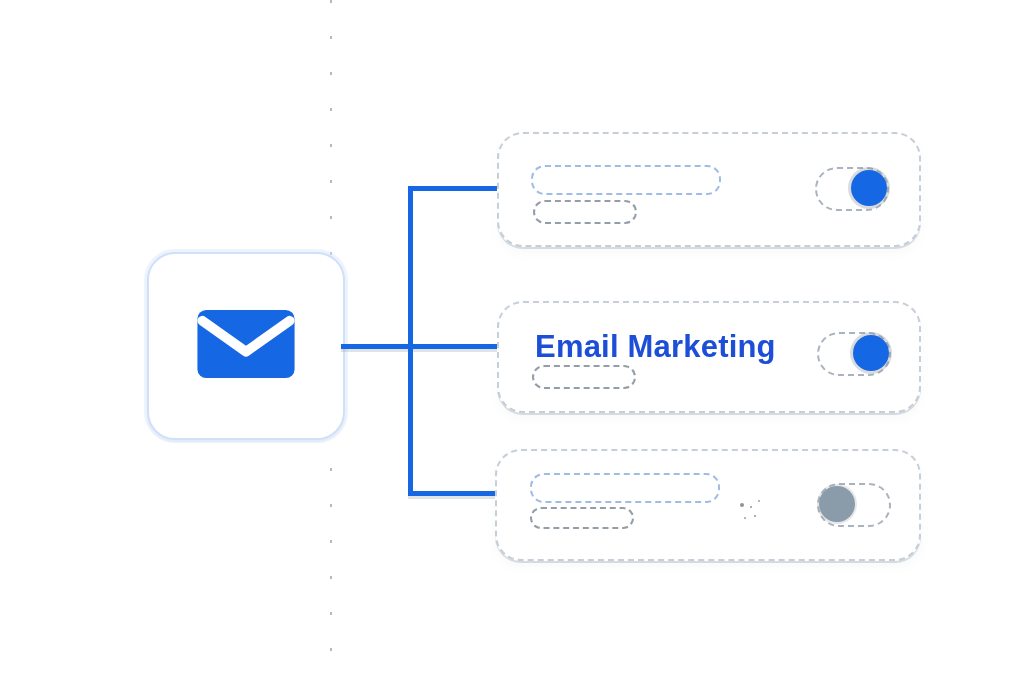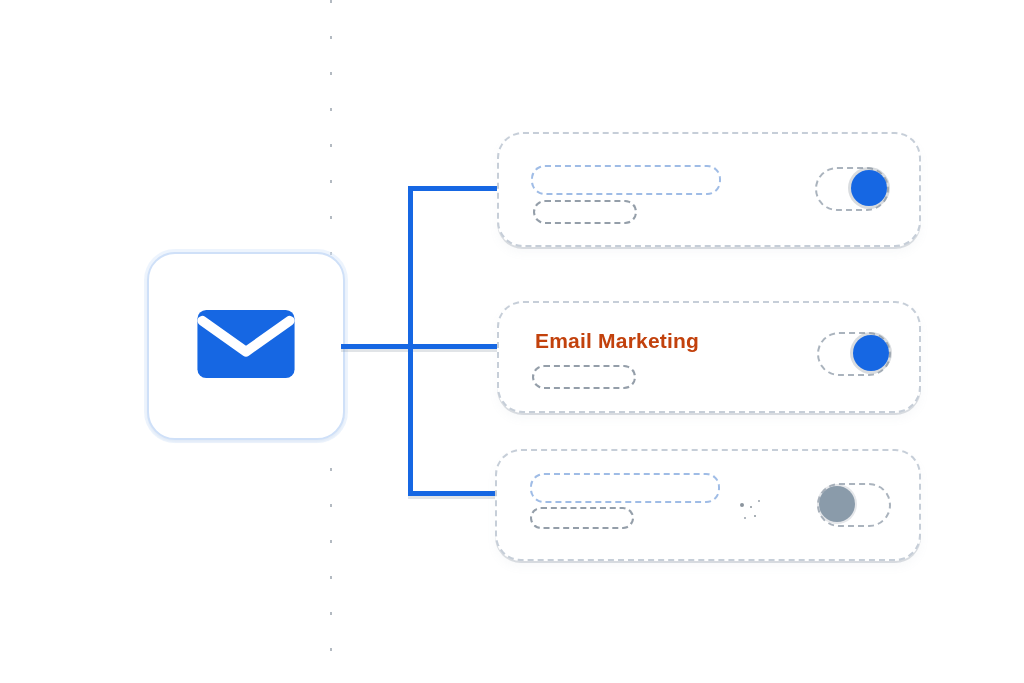--- a/index.html
+++ b/index.html
@@ -60,24 +60,24 @@
   .pill-sm { width: 100px; height: 20px; border: 2px dashed #949ea9; }
   .card1 .pill-lg { left: 32px; top: 31px; }
   .card1 .pill-sm { left: 34px; top: 66px; }
   .card2 .pill-sm { left: 33px; top: 62px; }
   .card3 .pill-lg { left: 33px; top: 22px; }
   .card3 .pill-sm { left: 33px; top: 56px; height: 18px; }
 
   .card-title {
     position: absolute;
     left: 36px; top: 26px;
-    font-size: 21px;
+    font-size: 31px;
     font-weight: 700;
     letter-spacing: .2px;
-    color: #c2410c;
+    color: #1d4ed8;
     white-space: nowrap;
   }
 
   
   .toggle {
     position: absolute;
     width: 70px; height: 40px;
     background: #fff;
     border: 2px dashed #aab3bd;
     border-radius: 22px;

